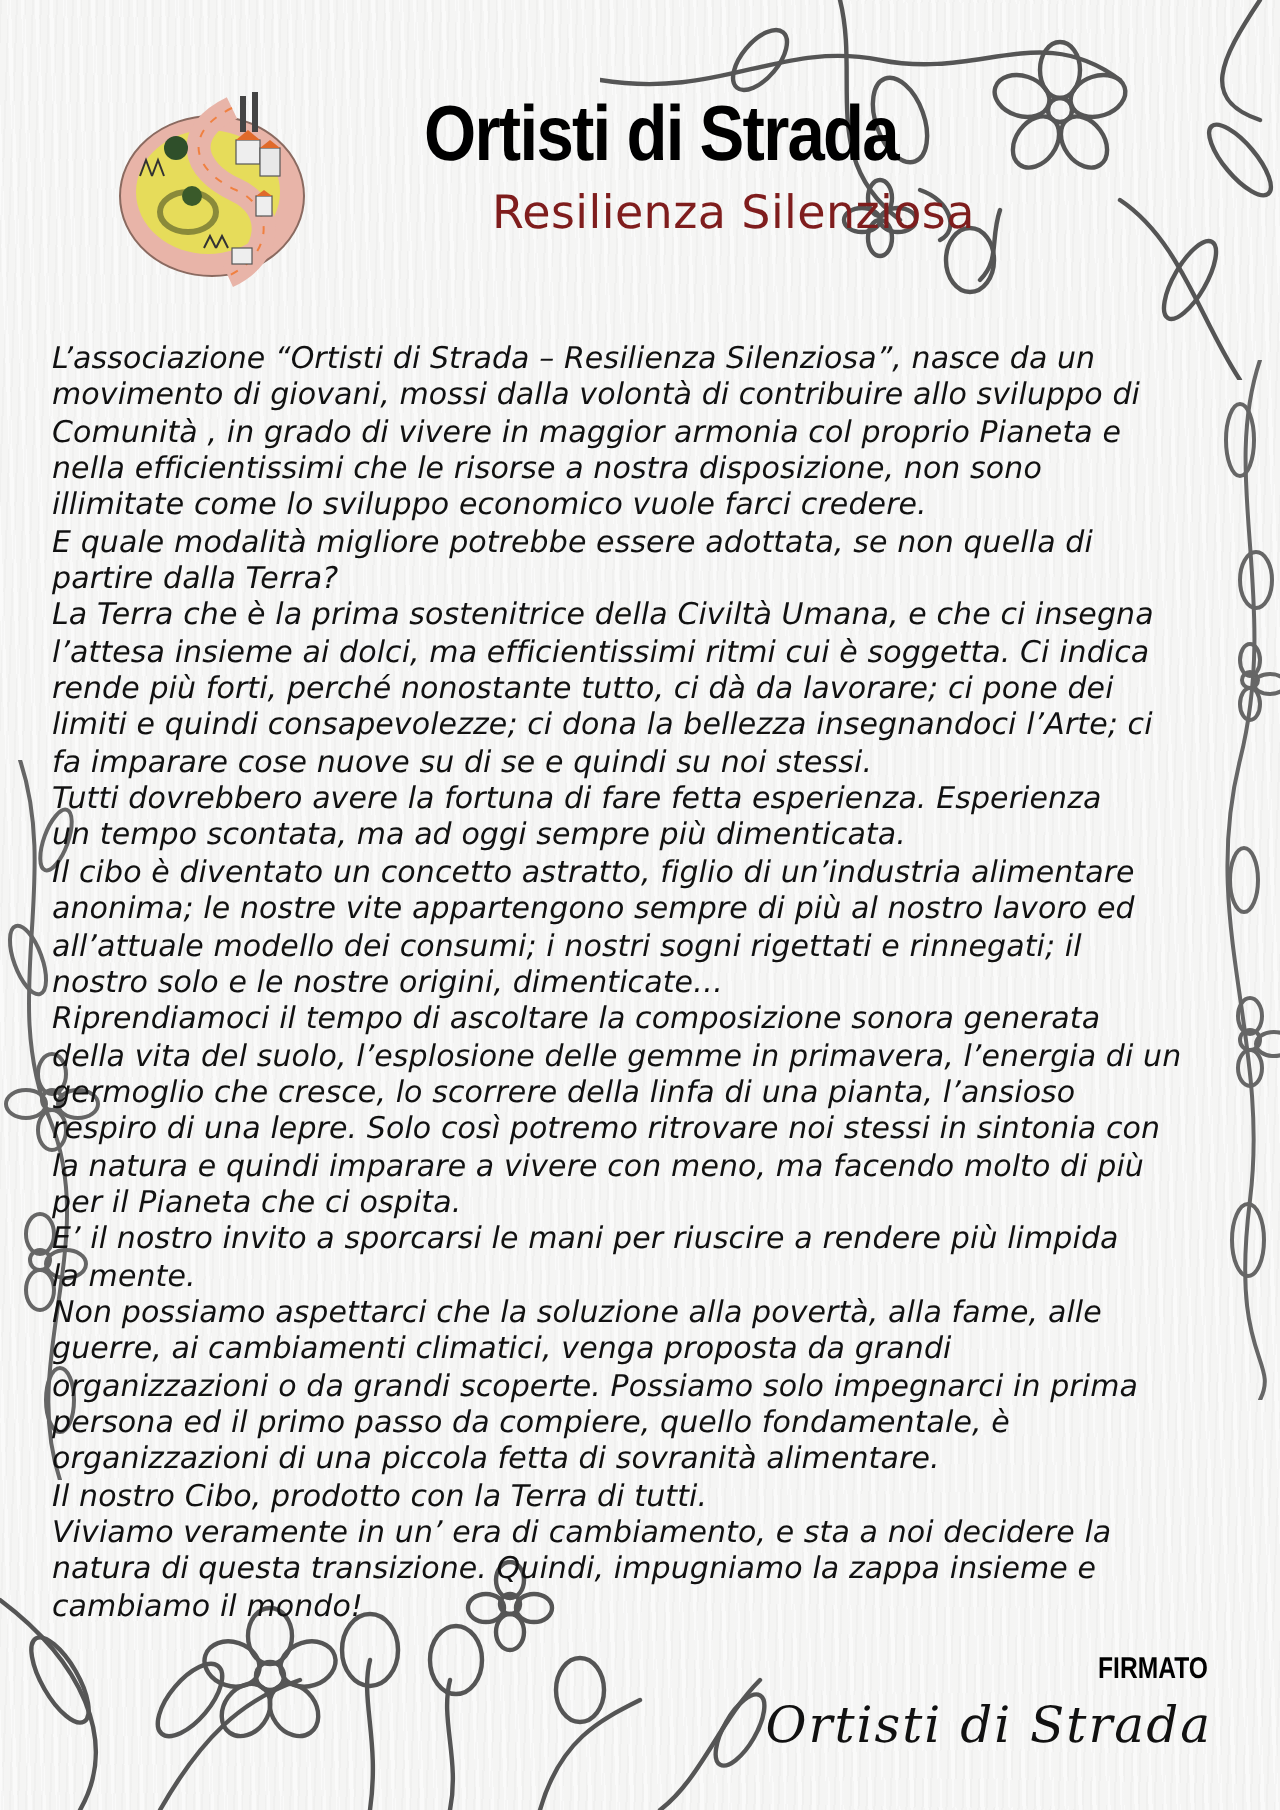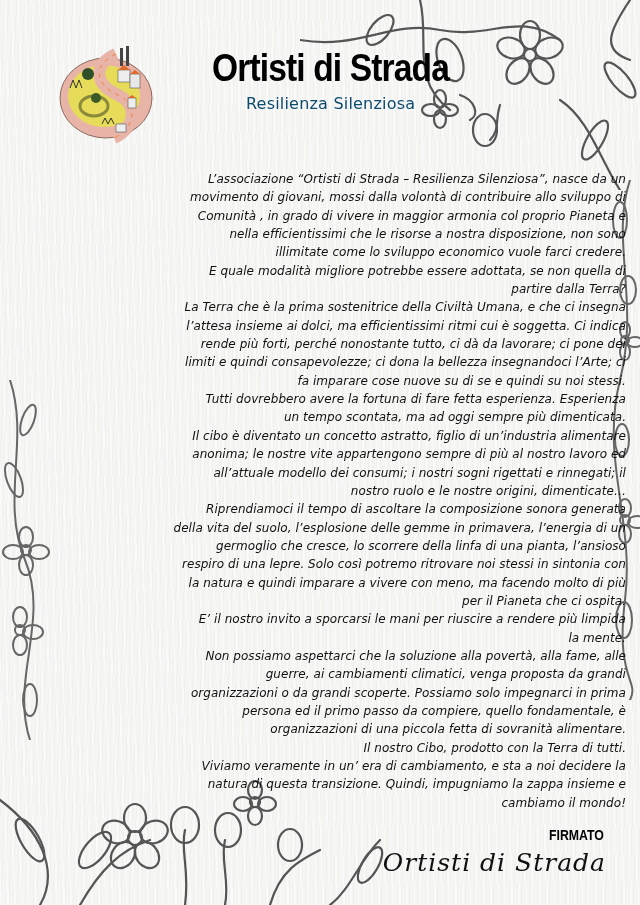--- a/index.html
+++ b/index.html
@@ -20,29 +20,28 @@
   .logo { position:absolute; left:56px; top:40px; width:102px; height:108px; }
   .title {
     position:absolute; left:212px; top:46px; width:292px;
     font-family:"Liberation Sans", sans-serif; font-weight:bold;
     font-size:39px; line-height:44px; color:#000;
     transform:scaleX(0.86); transform-origin:left top; letter-spacing:-1px;
     white-space:nowrap;
   }
   .subtitle {
     position:absolute; left:246px; top:94px;
-    font-family:"DejaVu Sans", sans-serif; font-size:16px; color:#0c4a6e;
+    font-family:"DejaVu Sans", sans-serif; font-size:23px; color:#7f1d1d;
     white-space:nowrap; letter-spacing:0.2px;
   }
   .body-text {
     position:absolute; left:26px; top:170px; width:600px;
     font-family:"DejaVu Sans", sans-serif; font-style:italic;
-    font-size:12px; line-height:18.35px; color:#111;
+    font-size:15px; line-height:18.35px; color:#111;
     letter-spacing:0.05px;
-    text-align:right;
   }
   .body-text .line { white-space:nowrap; display:block; }
   .signed-label {
     position:absolute; right:36px; top:826px;
     font-family:"Liberation Sans", sans-serif; font-weight:bold; font-size:15px;
     color:#000; transform:scaleX(0.82); transform-origin:right top;
   }
   .signature {
     position:absolute; right:34px; top:848px;
     font-family:"DejaVu Serif", serif; font-style:italic; font-size:25px;
@@ -197,21 +196,21 @@
   <span class="line">La Terra che è la prima sostenitrice della Civiltà Umana, e che ci insegna</span>
   <span class="line">l’attesa insieme ai dolci, ma efficientissimi ritmi cui è soggetta. Ci indica</span>
   <span class="line">rende più forti, perché nonostante tutto, ci dà da lavorare; ci pone dei</span>
   <span class="line">limiti e quindi consapevolezze; ci dona la bellezza insegnandoci l’Arte; ci</span>
   <span class="line">fa imparare cose nuove su di se e quindi su noi stessi.</span>
   <span class="line">Tutti dovrebbero avere la fortuna di fare fetta esperienza. Esperienza</span>
   <span class="line">un tempo scontata, ma ad oggi sempre più dimenticata.</span>
   <span class="line">Il cibo è diventato un concetto astratto, figlio di un’industria alimentare</span>
   <span class="line">anonima; le nostre vite appartengono sempre di più al nostro lavoro ed</span>
   <span class="line">all’attuale modello dei consumi; i nostri sogni rigettati e rinnegati; il</span>
-  <span class="line">nostro ruolo e le nostre origini, dimenticate…</span>
+  <span class="line">nostro solo e le nostre origini, dimenticate…</span>
   <span class="line">Riprendiamoci il tempo di ascoltare la composizione sonora generata</span>
   <span class="line">della vita del suolo, l’esplosione delle gemme in primavera, l’energia di un</span>
   <span class="line">germoglio che cresce, lo scorrere della linfa di una pianta, l’ansioso</span>
   <span class="line">respiro di una lepre. Solo così potremo ritrovare noi stessi in sintonia con</span>
   <span class="line">la natura e quindi imparare a vivere con meno, ma facendo molto di più</span>
   <span class="line">per il Pianeta che ci ospita.</span>
   <span class="line">E’ il nostro invito a sporcarsi le mani per riuscire a rendere più limpida</span>
   <span class="line">la mente.</span>
   <span class="line">Non possiamo aspettarci che la soluzione alla povertà, alla fame, alle</span>
   <span class="line">guerre, ai cambiamenti climatici, venga proposta da grandi</span>

